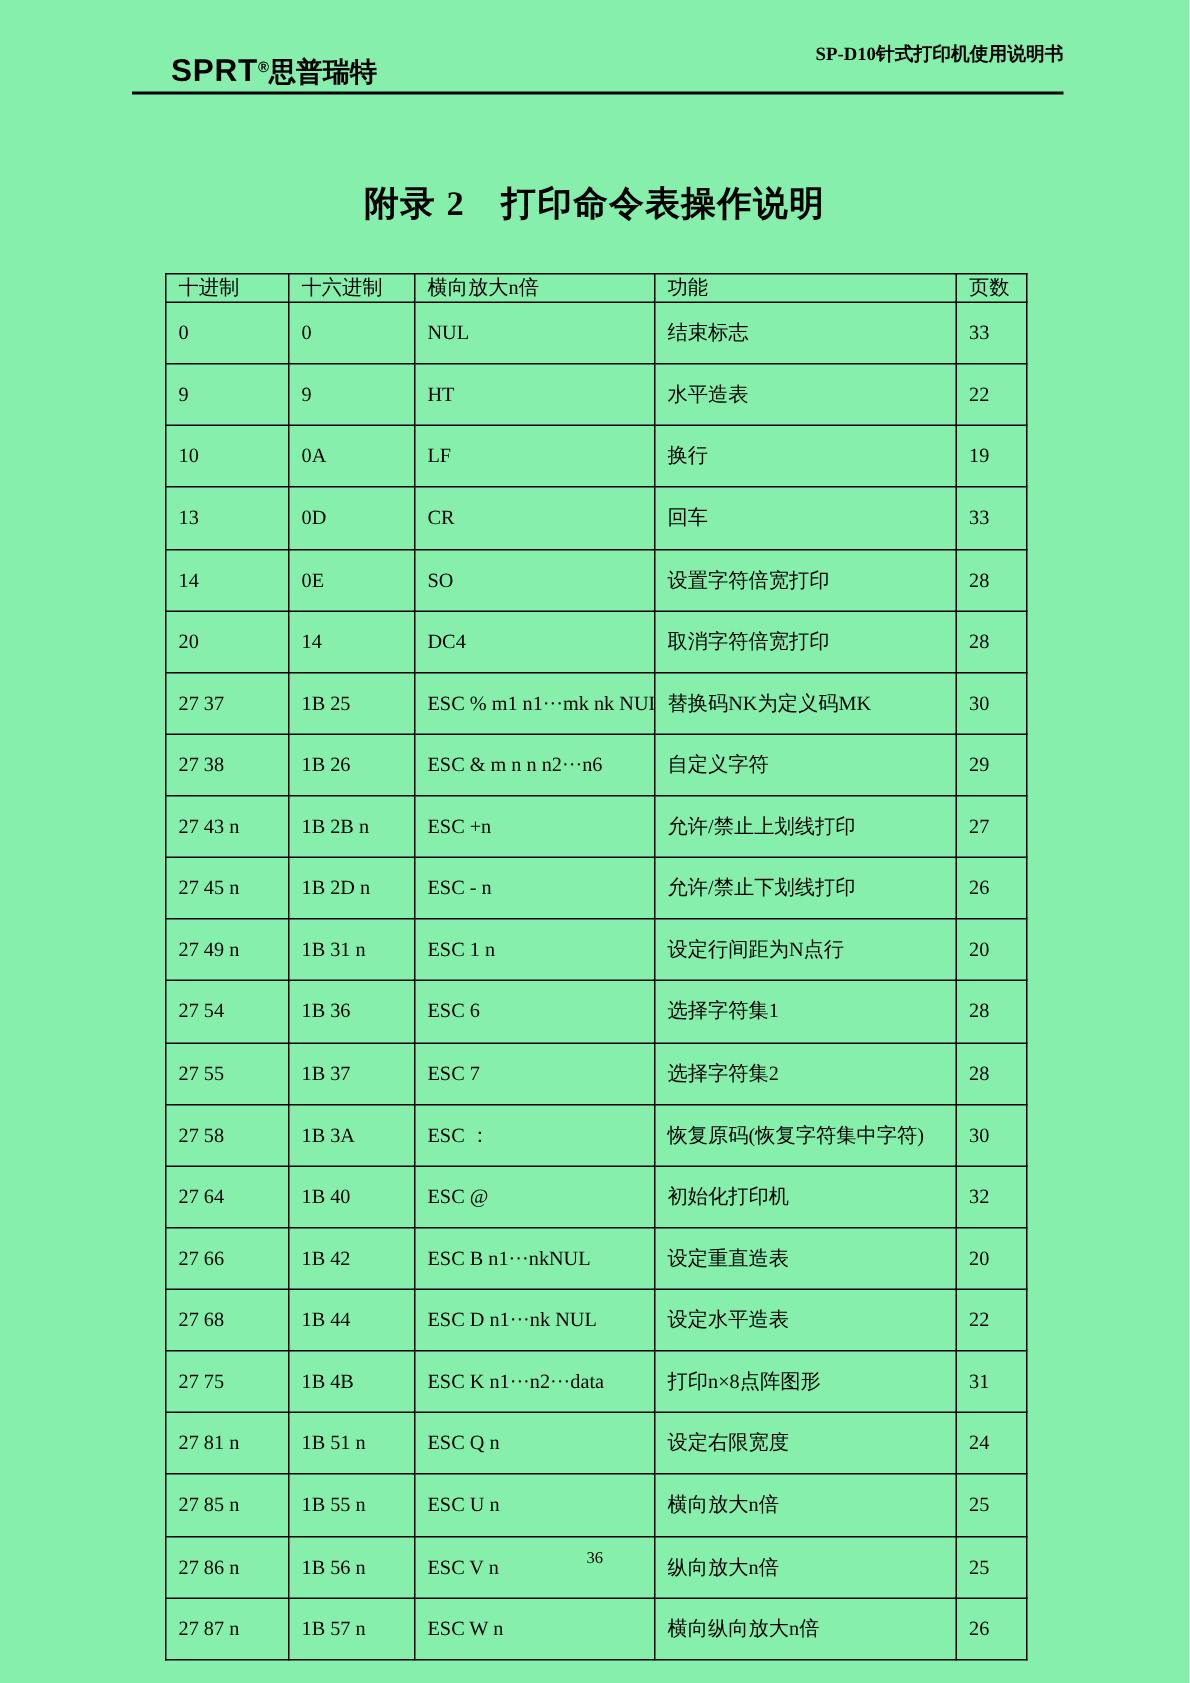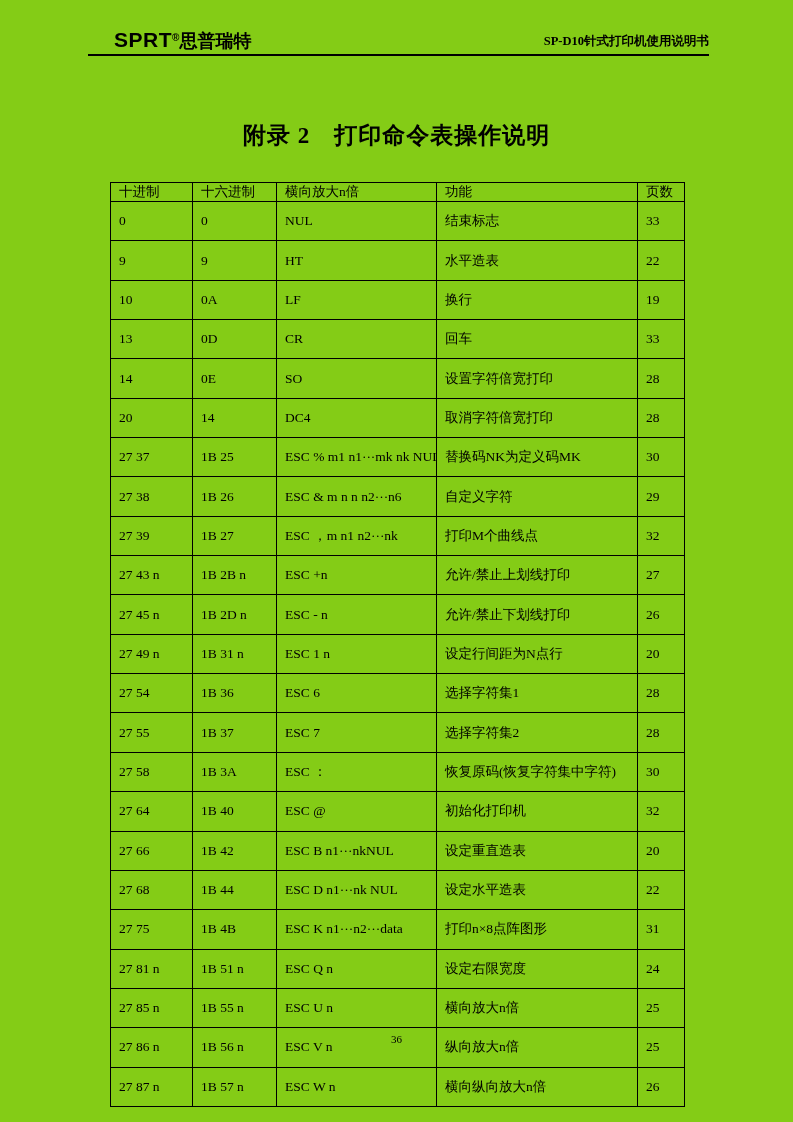--- a/index.html
+++ b/index.html
@@ -1,21 +1,21 @@
 <!DOCTYPE html>
 <html><head>
 <meta charset="utf-8">
 <style>
   * { margin: 0; padding: 0; box-sizing: border-box; }
   html, body { background: #ffffff; }
   .page {
     position: relative;
     width: 793px;
     height: 1122px;
-    background: #84cc16;
+    background: #86efac;
     color: #000000;
     font-family: "Liberation Serif", "DejaVu Serif", serif;
     overflow: hidden;
   }
   .doc-header {
     position: absolute;
     left: 88px;
     top: 28px;
     width: 621px;
     display: flex;
@@ -40,21 +40,21 @@
     font-size: 10px;
     vertical-align: super;
   }
   .brand-cn {
     font-weight: bold;
     font-size: 18px;
   }
   .manual-title {
     font-weight: bold;
     font-size: 12.5px;
-    padding-bottom: 3px;
+    padding-bottom: 15px;
     white-space: nowrap;
   }
   .appendix-title {
     position: absolute;
     left: 0;
     top: 120px;
     width: 100%;
     text-align: center;
     font-size: 23px;
     font-weight: bold;
@@ -168,27 +168,20 @@
           <td class="col-4">30</td>
         </tr>
         <tr>
           <td class="col-0">27 38</td>
           <td class="col-1">1B 26</td>
           <td class="col-2">ESC &amp; m n n n2···n6</td>
           <td class="col-3">自定义字符</td>
           <td class="col-4">29</td>
         </tr>
         <tr>
-          <td class="col-0">27 39</td>
-          <td class="col-1">1B 27</td>
-          <td class="col-2">ESC ，m n1 n2···nk</td>
-          <td class="col-3">打印M个曲线点</td>
-          <td class="col-4">32</td>
-        </tr>
-        <tr>
           <td class="col-0">27 43 n</td>
           <td class="col-1">1B 2B n</td>
           <td class="col-2">ESC +n</td>
           <td class="col-3">允许/禁止上划线打印</td>
           <td class="col-4">27</td>
         </tr>
         <tr>
           <td class="col-0">27 45 n</td>
           <td class="col-1">1B 2D n</td>
           <td class="col-2">ESC - n</td>

